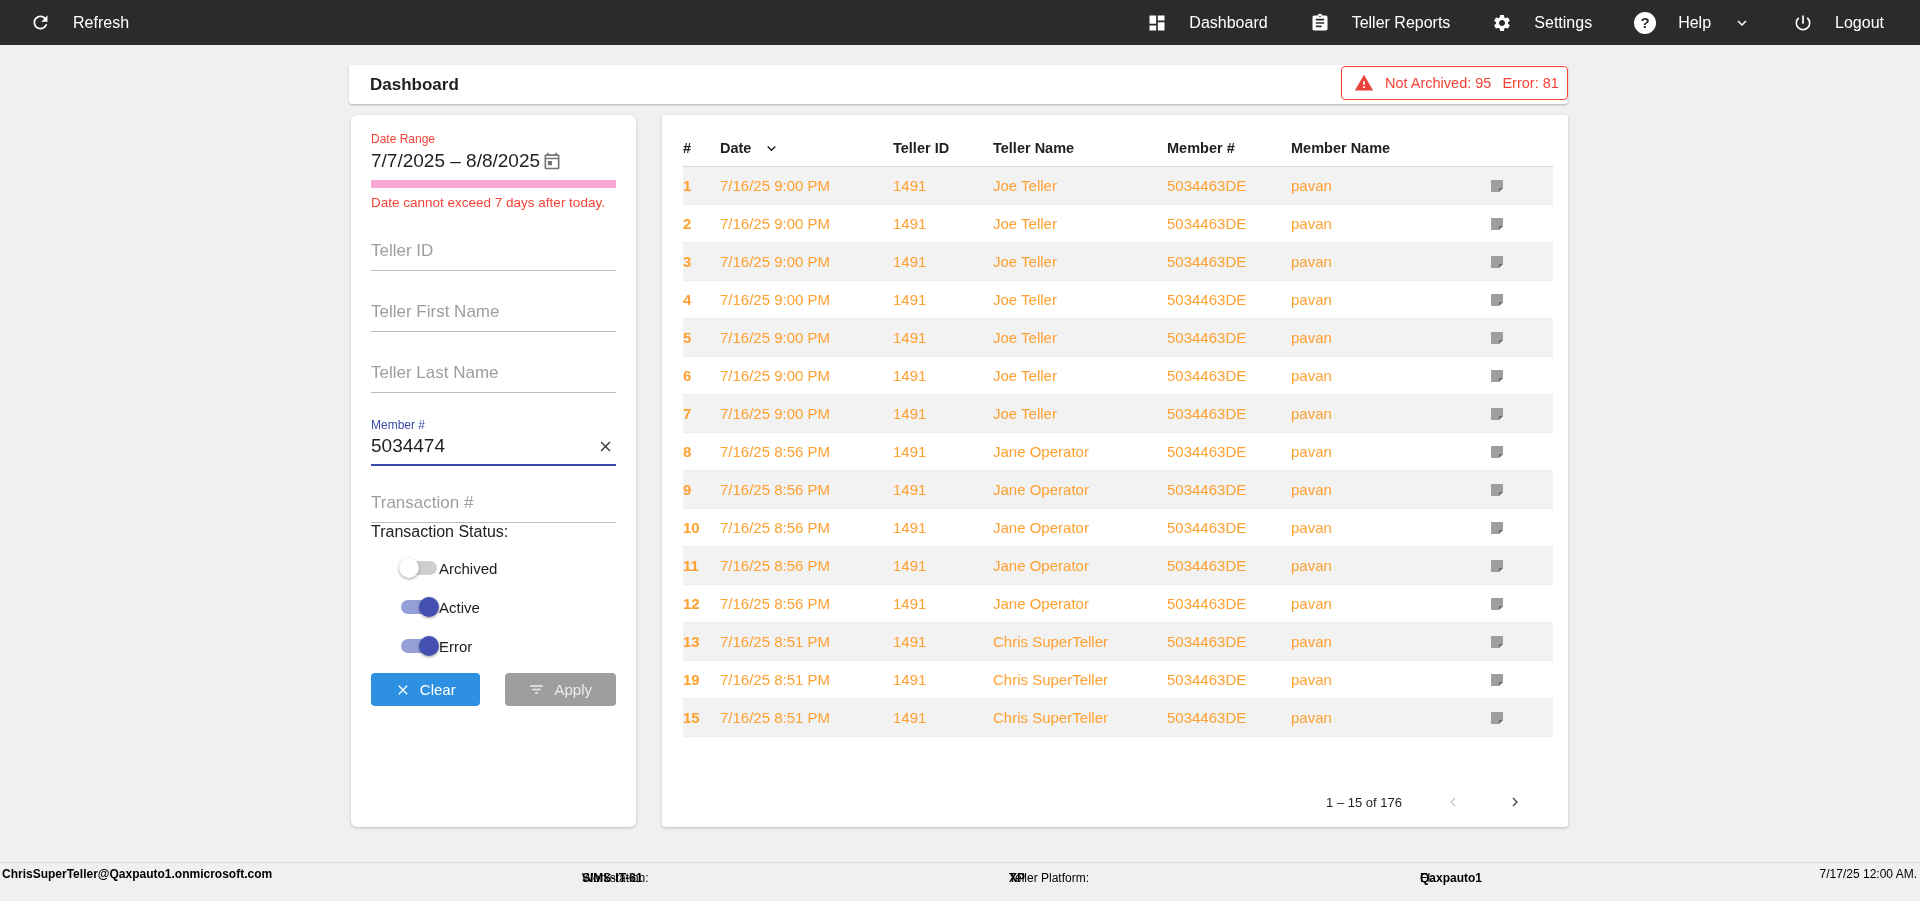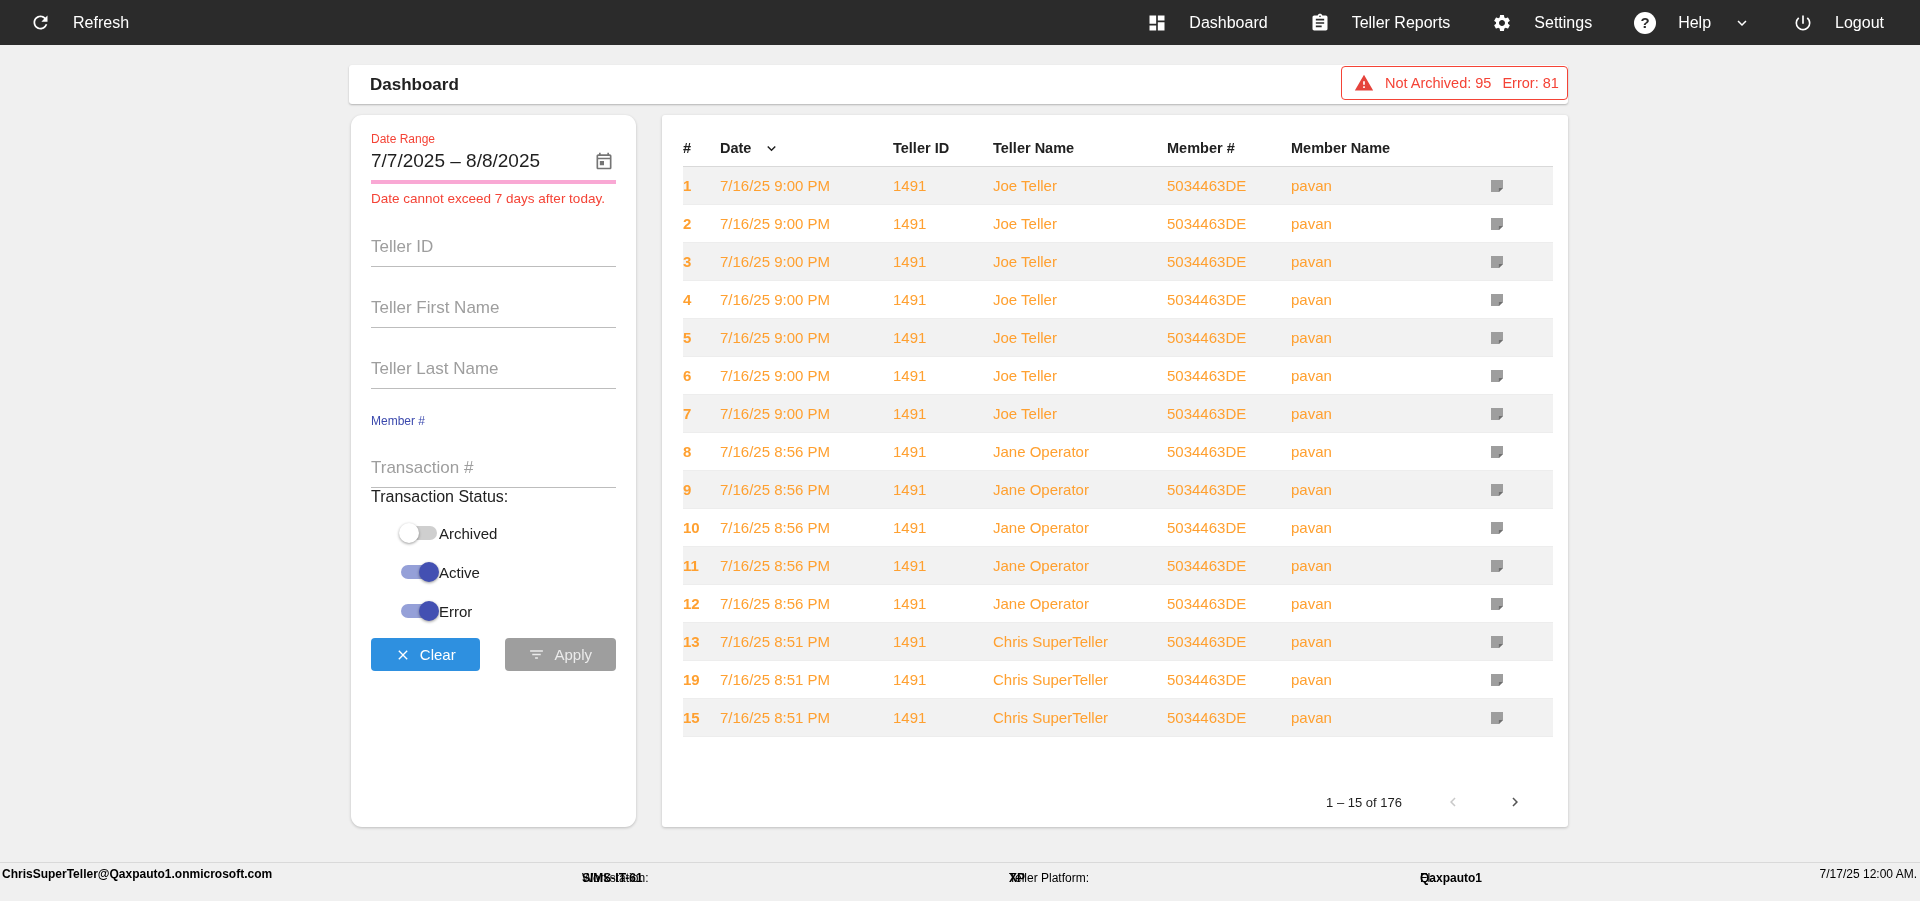--- a/index.html
+++ b/index.html
@@ -25,26 +25,26 @@
   .title-card{position:absolute;left:349px;top:65px;width:1219px;height:39px;background:#fff;
               border-radius:3px;box-shadow:0 1px 2px rgba(0,0,0,.25);display:flex;align-items:center}
   .title-card .t{font-size:17px;font-weight:bold;margin-left:21px}
   .alert-badge{position:absolute;left:1341px;top:66px;width:227px;height:34px;background:#fff;
                border:1px solid var(--error_red);border-radius:4px;display:flex;align-items:center;
                gap:11px;padding:0 12px;z-index:5}
   .alert-badge .txt{color:var(--error_red);font-size:14.5px;white-space:nowrap}
 
   
   .filter-card{position:absolute;left:351px;top:115px;width:285px;height:712px;background:#fff;
-               border-radius:11px;box-shadow:0 1px 3px rgba(0,0,0,.22);padding:17px 20px}
+               border-radius:6px;box-shadow:0 1px 3px rgba(0,0,0,.22);padding:17px 20px}
   .fld-label{font-size:12px;margin-bottom:3px}
   .red{color:var(--error_red)}
   .indigo-t{color:var(--indigo)}
-  .date-row{display:flex;align-items:center;justify-content:space-between;
-            border-bottom:4px solid #f9a8d4;padding-bottom:7px}
+  .date-row{display:flex;align-items:center;justify-content:flex-start;
+            border-bottom:8px solid #f9a8d4;padding-bottom:7px}
   .date-val{font-size:19px;color:#1f1f1f}
   .fld-error{font-size:13.5px;color:var(--error_red);margin-top:7px}
   .line-input{width:100%;border:none;outline:none;font-family:"Liberation Sans",sans-serif;
               font-size:17px;color:#1f1f1f;padding:0 0 9px 0;border-bottom:1px solid #bdbdbd;background:transparent}
   .line-input::placeholder{color:#9e9e9e;opacity:1}
   .mt-lg{margin-top:31px}
   .member-row{display:flex;align-items:center;justify-content:space-between;
               border-bottom:2px solid var(--indigo);padding-bottom:7px}
   .member-input{border:none;outline:none;font-family:"Liberation Sans",sans-serif;font-size:19px;
                 color:#1f1f1f;width:200px;background:transparent;padding:0}
@@ -173,20 +173,30 @@
   </div>
 
   <input class="line-input mt-lg" placeholder="Teller ID" style="">
 
   <input class="line-input mt-lg" placeholder="Teller First Name" style="">
 
   <input class="line-input mt-lg" placeholder="Teller Last Name" style="">
 
   <div style="margin-top:25px">
     <div class="fld-label indigo-t">Member #</div>
+    <div class="member-row">
+      <input class="member-input" value="5034474" style="">
+      <button class="x-btn">
+        <span>
+          <svg width="17" height="17" viewBox="0 0 24 24">
+              <path fill="#3a3a3a" d="M19 6.41 17.59 5 12 10.59 6.41 5 5 6.41 10.59 12 5 17.59 6.41 19 12 13.41 17.59 19 19 17.59 13.41 12z"></path>
+            </svg>
+        </span>
+      </button>
+    </div>
   </div>
 
   <input class="line-input" style="margin-top: 27px;" placeholder="Transaction #">
 
   <div class="status-label">Transaction Status:</div>
 
   <div>
   <div class="toggle-row">
     <span class="switch">
           <span class="thumb"></span>

